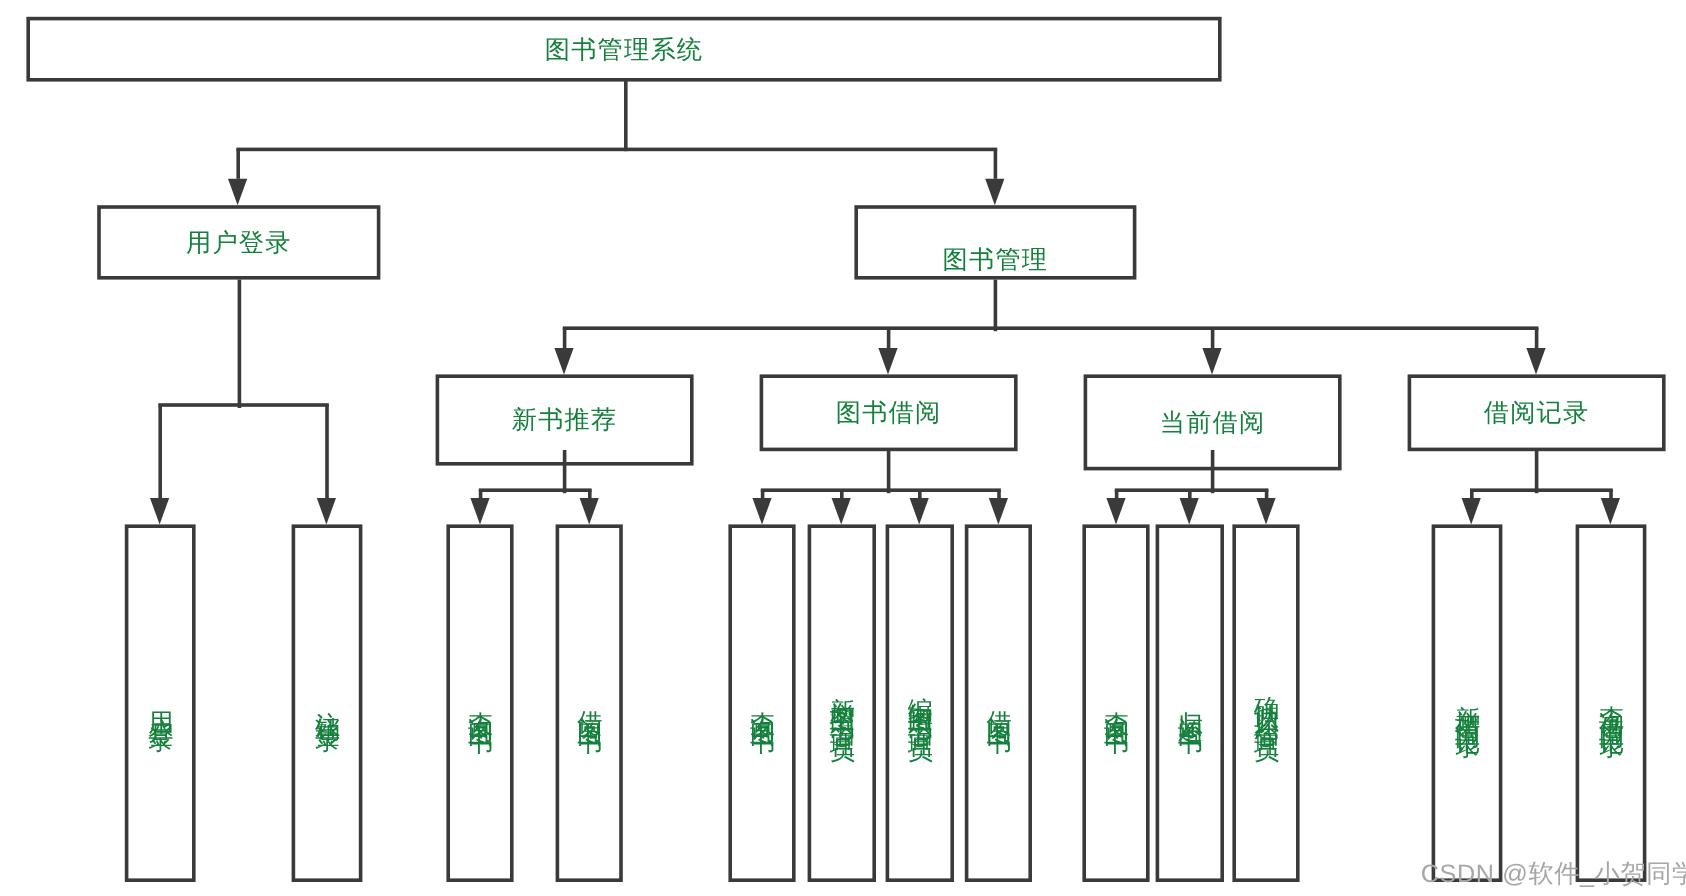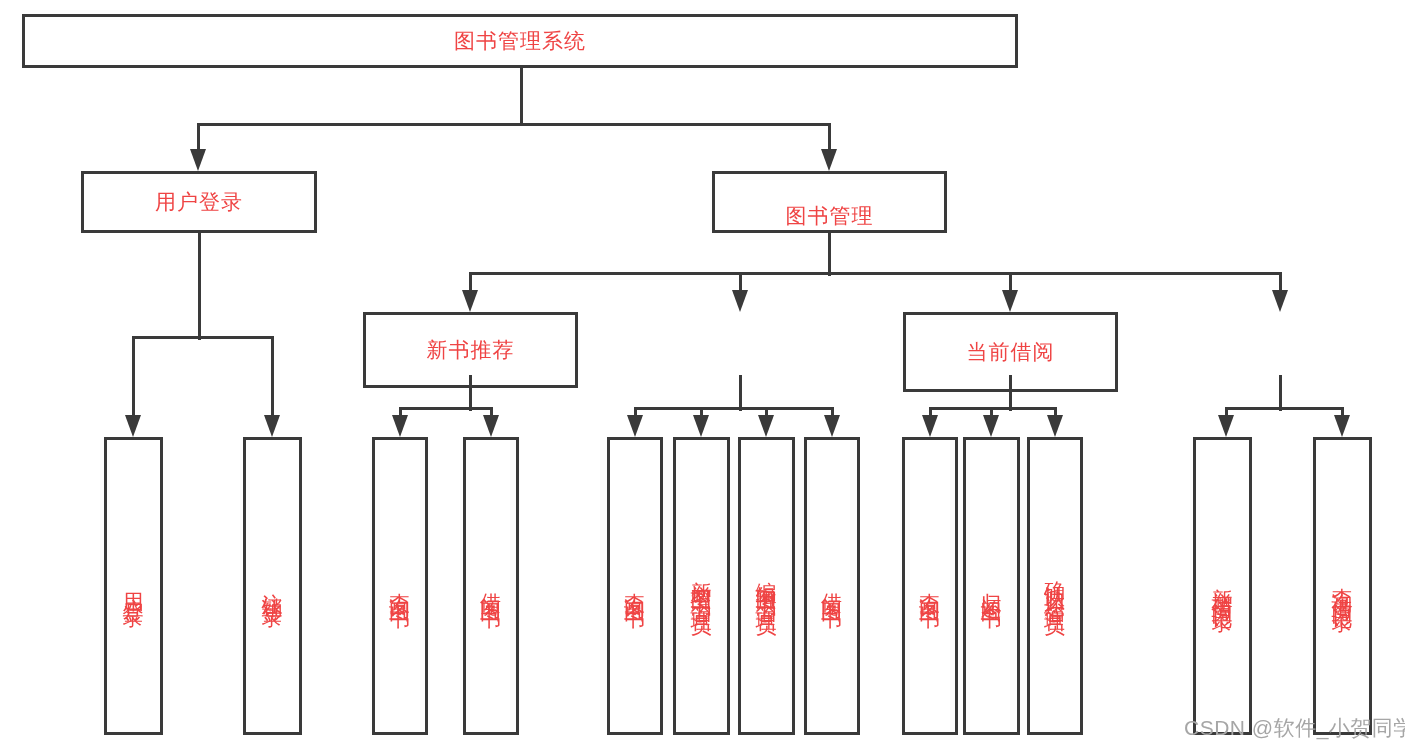--- a/index.html
+++ b/index.html
@@ -1,20 +1,20 @@
 <!DOCTYPE html>
 <html><head>
 <meta charset="utf-8">
 <style>
   html,body{margin:0;padding:0;background:#ffffff;}
   body{font-family:"Liberation Sans","DejaVu Sans",sans-serif;}
   #canvas{position:relative;width:1405px;height:747px;background:#ffffff;overflow:hidden;}
   .node{
     position:absolute;box-sizing:border-box;background:#ffffff;
-    border:3px solid #3a3a3a;color:#ef4444;
+    border:3px solid #3a3a3a;color:#15803d;
     display:flex;align-items:center;justify-content:center;
   }
   .node-h{font-size:21px;letter-spacing:1px;}
   .node-v{font-size:21px;}
   .node-v .vtxt{
     writing-mode:vertical-rl;text-orientation:upright;
     letter-spacing:5px;line-height:1;white-space:nowrap;
   }
   .vl{position:absolute;width:3px;background:#3a3a3a;}
   .hl{position:absolute;height:3px;background:#3a3a3a;}
@@ -40,22 +40,28 @@
   <div class="node node-h" style="left:81px;top:171px;width:236px;height:62px;">
     <span>用户登录</span>
   </div>
   <div class="node node-h" style="left:712px;top:171px;width:235px;height:62px;align-items:flex-end;">
     <span>图书管理</span>
   </div>
 
   <div class="node node-h" style="left:363px;top:312px;width:215px;height:76px;">
     <span>新书推荐</span>
   </div>
+  <div class="node node-h" style="left:633px;top:312px;width:215px;height:64px;">
+    <span>图书借阅</span>
+  </div>
   <div class="node node-h" style="left:903px;top:312px;width:215px;height:80px;">
     <span>当前借阅</span>
+  </div>
+  <div class="node node-h" style="left:1173px;top:312px;width:215px;height:64px;">
+    <span>借阅记录</span>
   </div>
 
   <div class="node node-v" style="left:104px;top:437px;width:59px;height:298px;">
     <span class="vtxt">用户登录</span>
   </div>
   <div class="node node-v" style="left:243px;top:437px;width:59px;height:298px;">
     <span class="vtxt">注销登录</span>
   </div>
 
   <div class="node node-v" style="left:372px;top:437px;width:56px;height:298px;">

